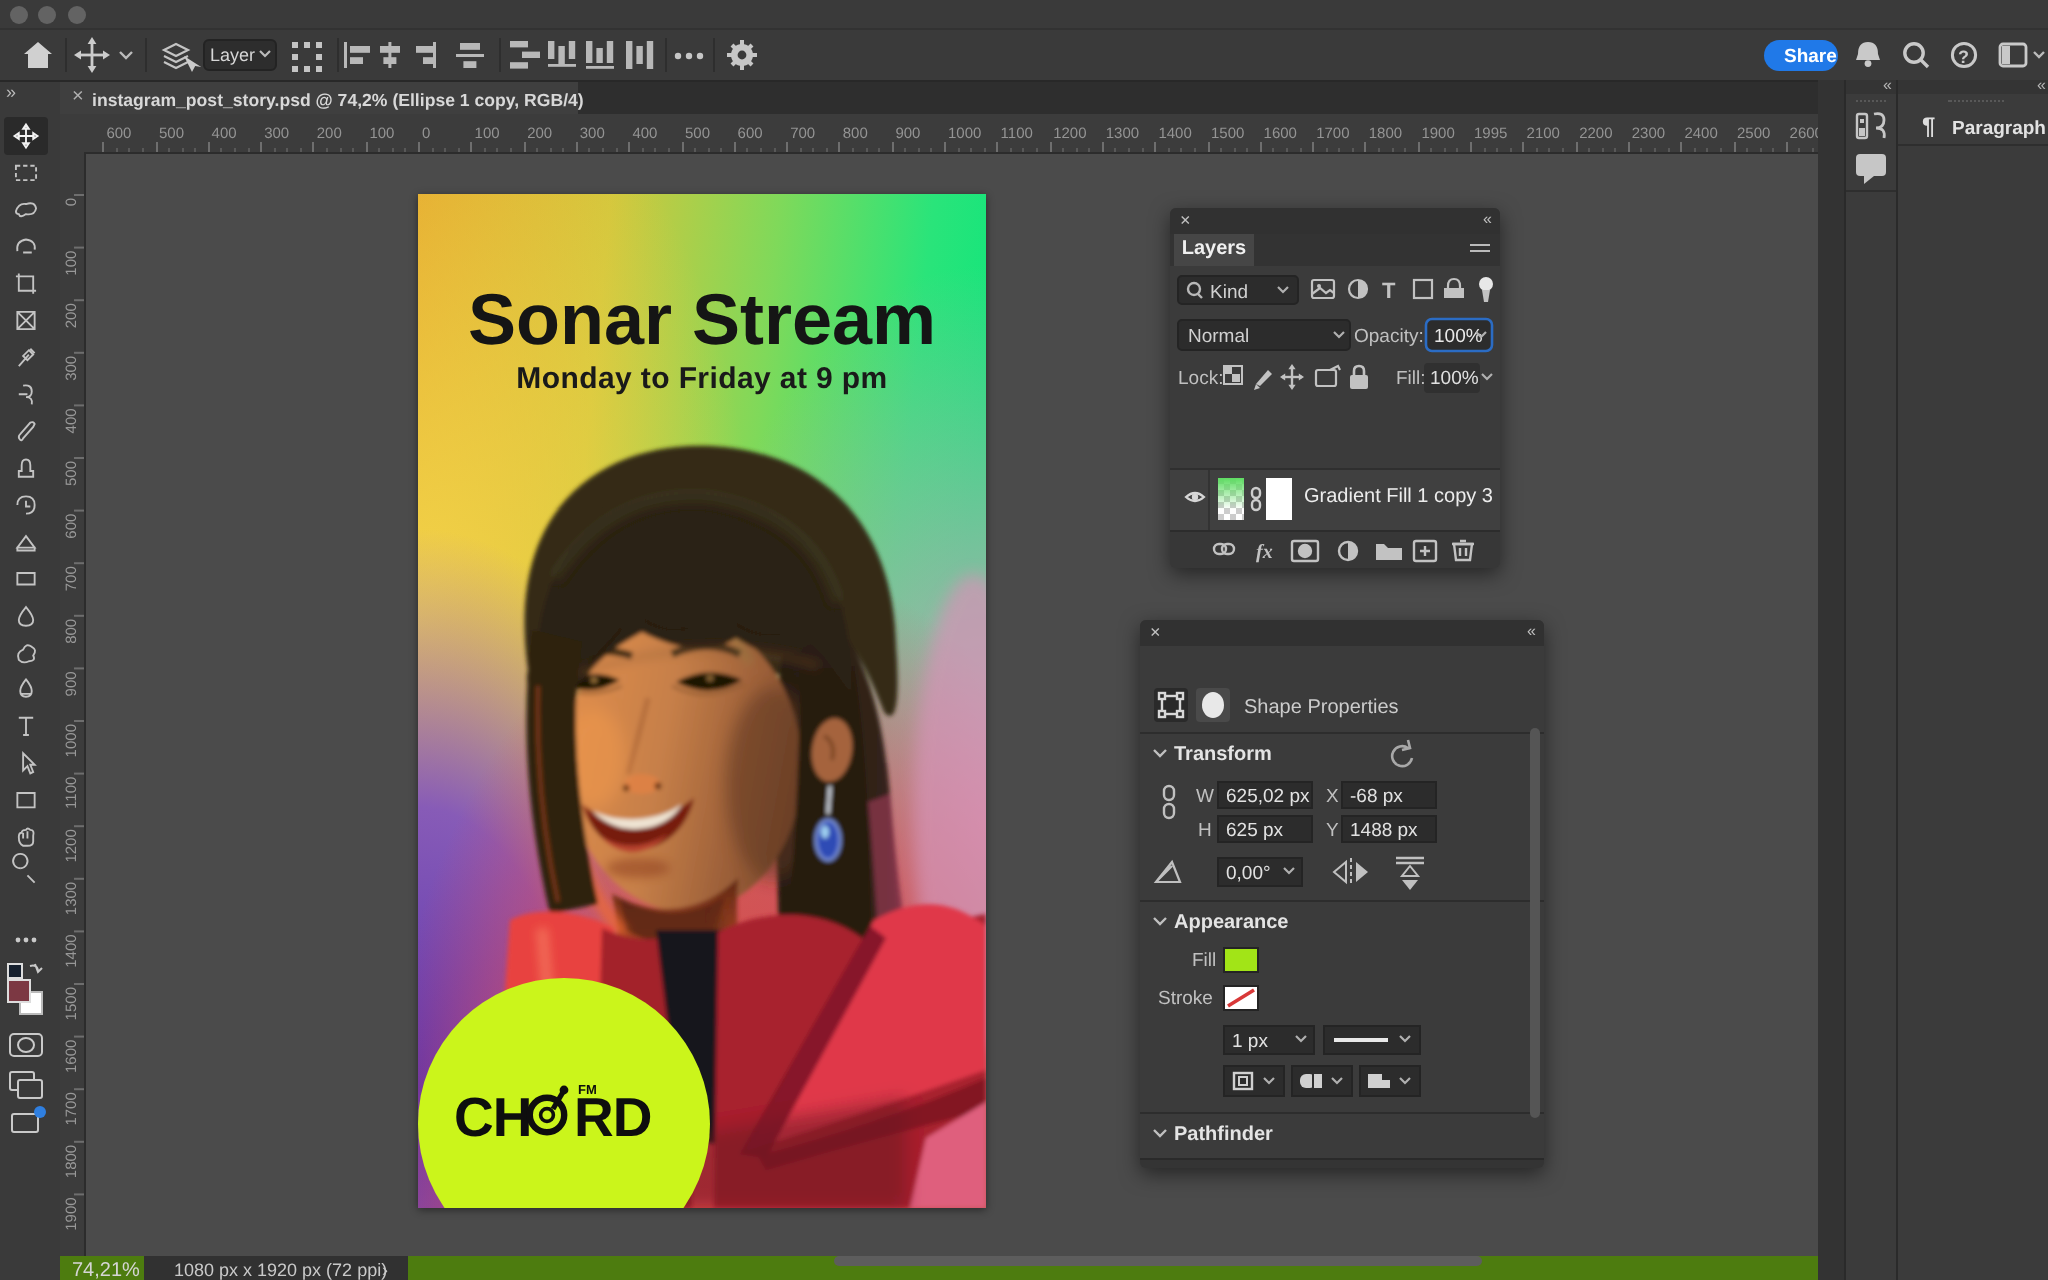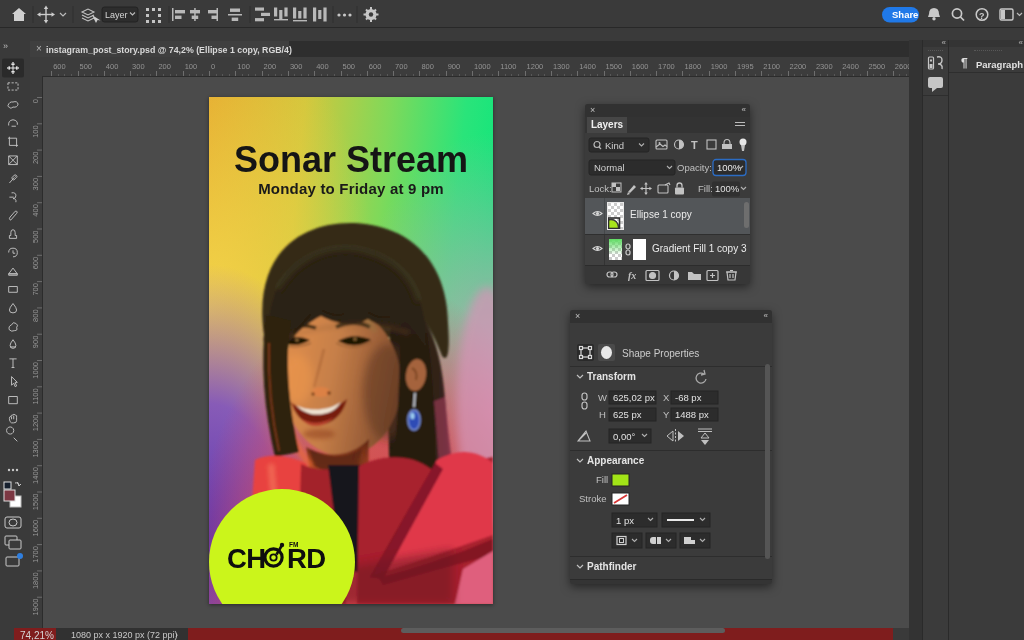--- a/index.html
+++ b/index.html
@@ -9,21 +9,21 @@
 </style>
 </head>
 <body>
 
 <div class="abs" style="left:0;top:0;width:1024px;height:15px;background:#3a3a3a;border-bottom:1px solid #323232;box-sizing:border-box;">
   <div class="abs" style="left:5px;top:3px;width:9px;height:9px;border-radius:50%;background:#636363;"></div>
   <div class="abs" style="left:19px;top:3px;width:9px;height:9px;border-radius:50%;background:#636363;"></div>
   <div class="abs" style="left:34px;top:3px;width:9px;height:9px;border-radius:50%;background:#636363;"></div>
 </div>
 
-<div id="optbar" class="abs" style="left:0;top:2px;width:1024px;height:25px;background:#3a3a3a;border-bottom:1px solid #282828;">
+<div id="optbar" class="abs" style="left:0;top:15px;width:1024px;height:25px;background:#3a3a3a;border-bottom:1px solid #282828;">
   <svg width="1024" height="25" xmlns="http://www.w3.org/2000/svg">
 
     <path d="M 19 6 L 26 12 L 24 12 L 24 19 L 14 19 L 14 12 L 12 12 Z" fill="#d0d0d0"></path>
     <line x1="33" y1="4" x2="33" y2="21" stroke="#2e2e2e"></line>
 
     <g stroke="#cccccc" stroke-width="1.4" fill="#cccccc">
       <line x1="46" y1="6" x2="46" y2="19"></line>
         <line x1="39.5" y1="12.5" x2="52.5" y2="12.5"></line>
       <path d="M 46 3.5 L 48.2 7 L 43.8 7 Z" stroke="none"></path>
         <path d="M 46 21.5 L 48.2 18 L 43.8 18 Z" stroke="none"></path>
@@ -529,21 +529,21 @@
       <rect x="10" y="439" width="11" height="11" fill="#ffffff" stroke="#bbbbbb" stroke-width="1"></rect>
       <rect x="4" y="433" width="11" height="11" fill="#7c3843" stroke="#dddddd" stroke-width="1"></rect>
       <rect x="5" y="460" width="16" height="11" fill="none" stroke="#c9c9c9" stroke-width="1" rx="2"></rect>
       <ellipse cx="13" cy="465.5" rx="4" ry="3.5" stroke="#c9c9c9" fill="none"></ellipse>
       <rect x="5" y="479" width="12" height="9" fill="none" stroke="#c9c9c9" stroke-width="1" rx="1"></rect>
       <rect x="9" y="483" width="12" height="9" fill="#3a3a3a" stroke="#c9c9c9" stroke-width="1" rx="1"></rect>
       <rect x="6" y="500" width="13" height="9" fill="none" stroke="#c9c9c9" stroke-width="1" rx="1"></rect>
       <circle cx="20" cy="499" r="3" fill="#2f7fe0"></circle>
     </svg></div>
 
-<div class="abs" style="left:14px;top:628px;width:879px;height:12px;background:#7f1d1d;">
+<div class="abs" style="left:30px;top:628px;width:879px;height:12px;background:#4d7c0f;">
   <div class="abs" style="left:6px;top:2px;font-size:10px;color:#d5d5d5;">74,21%</div>
   <div class="abs" style="left:42px;top:0;width:132px;height:12px;background:#313131;"></div>
   <div class="abs" style="left:57px;top:2px;font-size:9px;color:#c9c9c9;">1080 px x 1920 px (72 ppi)</div>
   <div class="abs" style="left:161px;top:2px;font-size:9px;color:#c9c9c9;">›</div>
   <div class="abs" style="left:387px;top:0px;width:324px;height:5px;border-radius:2.5px;background:#5d5d5d;"></div>
 </div>
 
 <div id="docks" class="abs" style="left:909px;top:40px;width:115px;height:600px;background:#333333;">
 
   <div class="abs" style="left:13px;top:0;width:25px;height:600px;background:#3b3b3b;border-left:1px solid #2a2a2a;">
@@ -639,38 +639,20 @@
       <path d="M 80 6 l 4 -2 l 1 2" fill="none" stroke="#c2c2c2" stroke-width="1.1"></path>
       <rect x="90" y="8.5" width="9" height="7" rx="1"></rect>
       <path d="M 92 8.5 L 92 6.5 Q 92 4 94.5 4 Q 97 4 97 6.5 L 97 8.5" fill="none" stroke="#c2c2c2" stroke-width="1.3"></path>
     </g>
     <text x="113" y="13" font-size="9.5" fill="#c0c0c0" font-family="Liberation Sans,sans-serif">Fill:</text>
     <rect x="127" y="2.5" width="28" height="15" rx="2" fill="#303030"></rect>
     <text x="130" y="13" font-size="9.5" fill="#e0e0e0" font-family="Liberation Sans,sans-serif">100%</text>
     <path d="M 156 8 L 158.5 10.5 L 161 8" stroke="#b0b0b0" stroke-width="1.1" fill="none"></path>
   </svg>
 
-  <div class="abs" style="left:0;top:94px;width:165px;height:36px;background:#535659;">
-    <svg class="abs" style="left:7px;top:11px;" width="11" height="9" xmlns="http://www.w3.org/2000/svg">
-      <path d="M 1 4.5 Q 5.5 0.5 10 4.5 Q 5.5 8.5 1 4.5 Z" stroke="#d6d6d6" fill="none" stroke-width="1.1"></path>
-      <circle cx="5.5" cy="4.5" r="1.6" fill="#d6d6d6"></circle>
-    </svg>
-    <div class="abs" style="left:19px;top:0;width:1px;height:36px;background:#45484a;"></div>
-
-    <div class="abs" style="left:23px;top:5px;width:15px;height:26px;outline:1px solid #e8e8e8;background:
-      repeating-conic-gradient(#ffffff 0 25%, #cccccc 0 50%) 0 0/6px 6px;">
-      <svg width="15" height="26" xmlns="http://www.w3.org/2000/svg">
-        <circle cx="3" cy="24" r="7.5" fill="#a8e41c"></circle>
-        <circle cx="3" cy="24" r="7.5" fill="none" stroke="#3a3a3a" stroke-width="1.4"></circle>
-        <rect x="0.5" y="15" width="11" height="10.5" fill="none" stroke="#2e2e2e" stroke-width="1.6"></rect>
-      </svg>
-    </div>
-    <div class="abs" style="left:45px;top:11px;font-size:10px;color:#ececec;">Ellipse 1 copy</div>
-    <div class="abs" style="right:1px;top:4px;width:5px;height:26px;border-radius:3px;background:#6e6e6e;"></div>
-  </div>
   <div class="abs" style="left:0;top:130px;width:165px;height:30px;background:#404040;border-top:1px solid #2f2f2f;">
     <svg class="abs" style="left:7px;top:9px;" width="11" height="9" xmlns="http://www.w3.org/2000/svg">
       <path d="M 1 4.5 Q 5.5 0.5 10 4.5 Q 5.5 8.5 1 4.5 Z" stroke="#d6d6d6" fill="none" stroke-width="1.1"></path>
       <circle cx="5.5" cy="4.5" r="1.6" fill="#d6d6d6"></circle>
     </svg>
     <div class="abs" style="left:19px;top:0;width:1px;height:30px;background:#333;"></div>
     <div class="abs" style="left:24px;top:4px;width:13px;height:21px;background:
       repeating-conic-gradient(#ffffff 0 25%, #cccccc 0 50%) 0 0/6px 6px;">
       <svg width="13" height="21" xmlns="http://www.w3.org/2000/svg">
         <defs>

